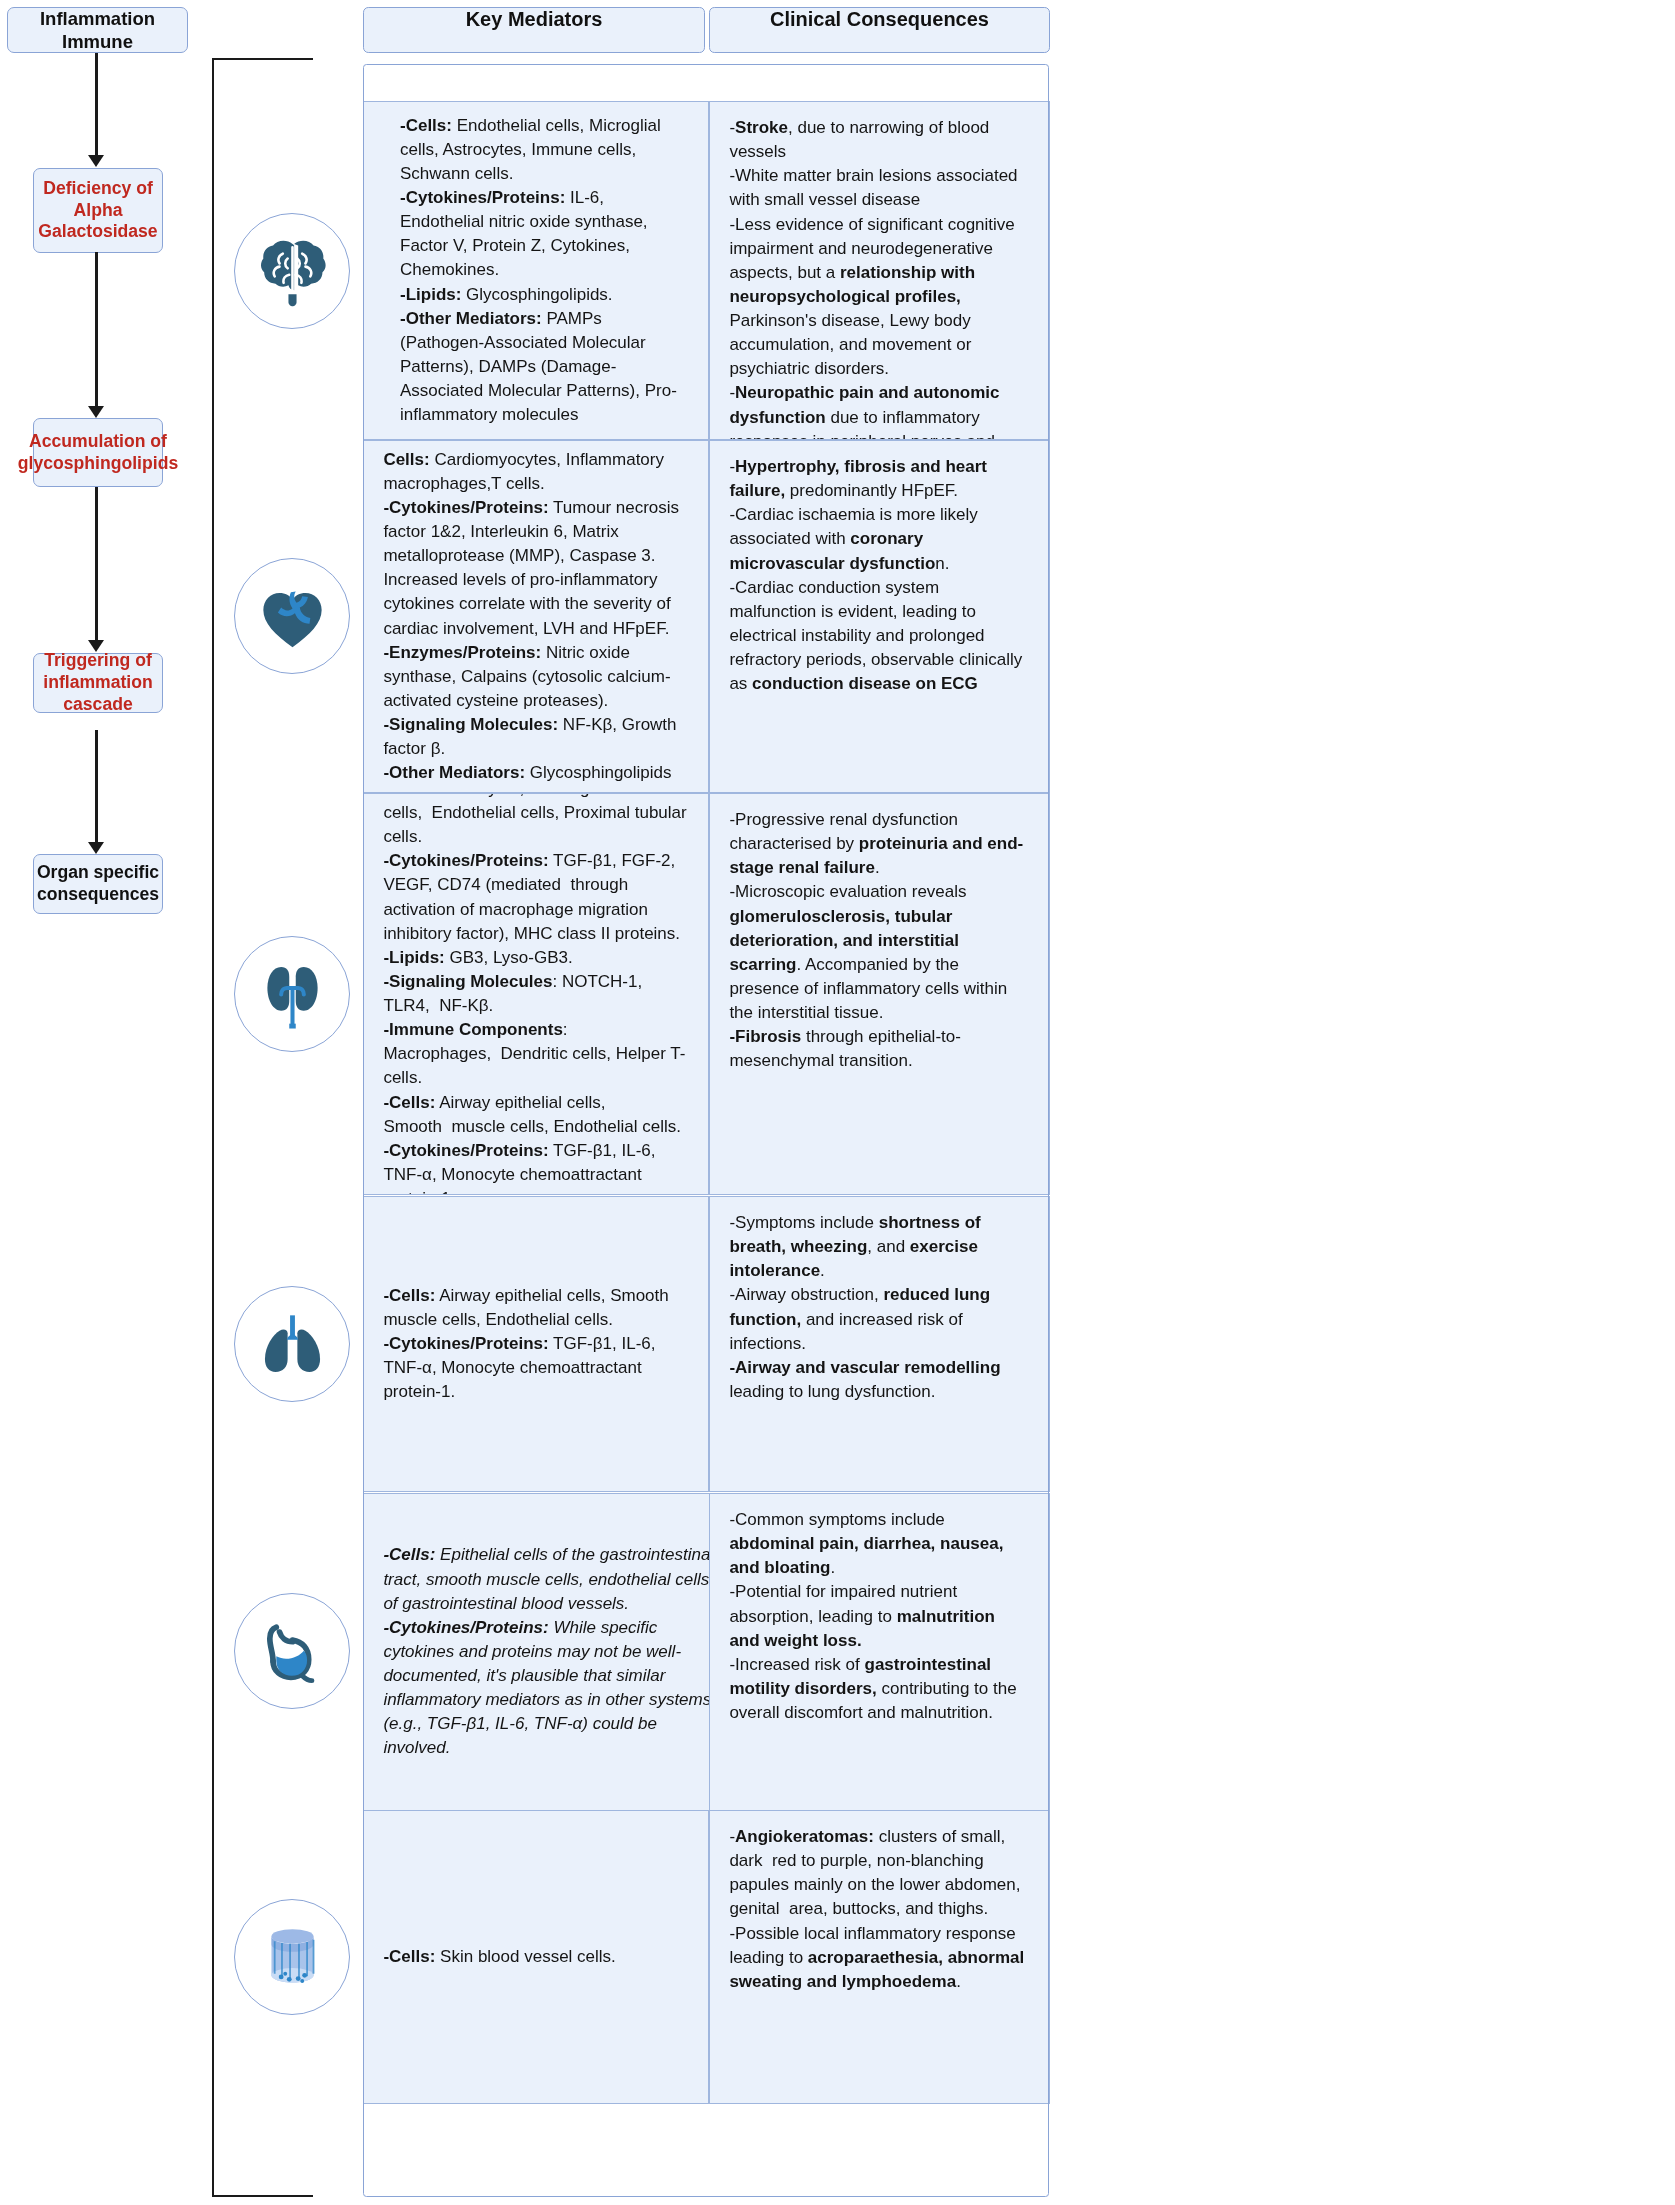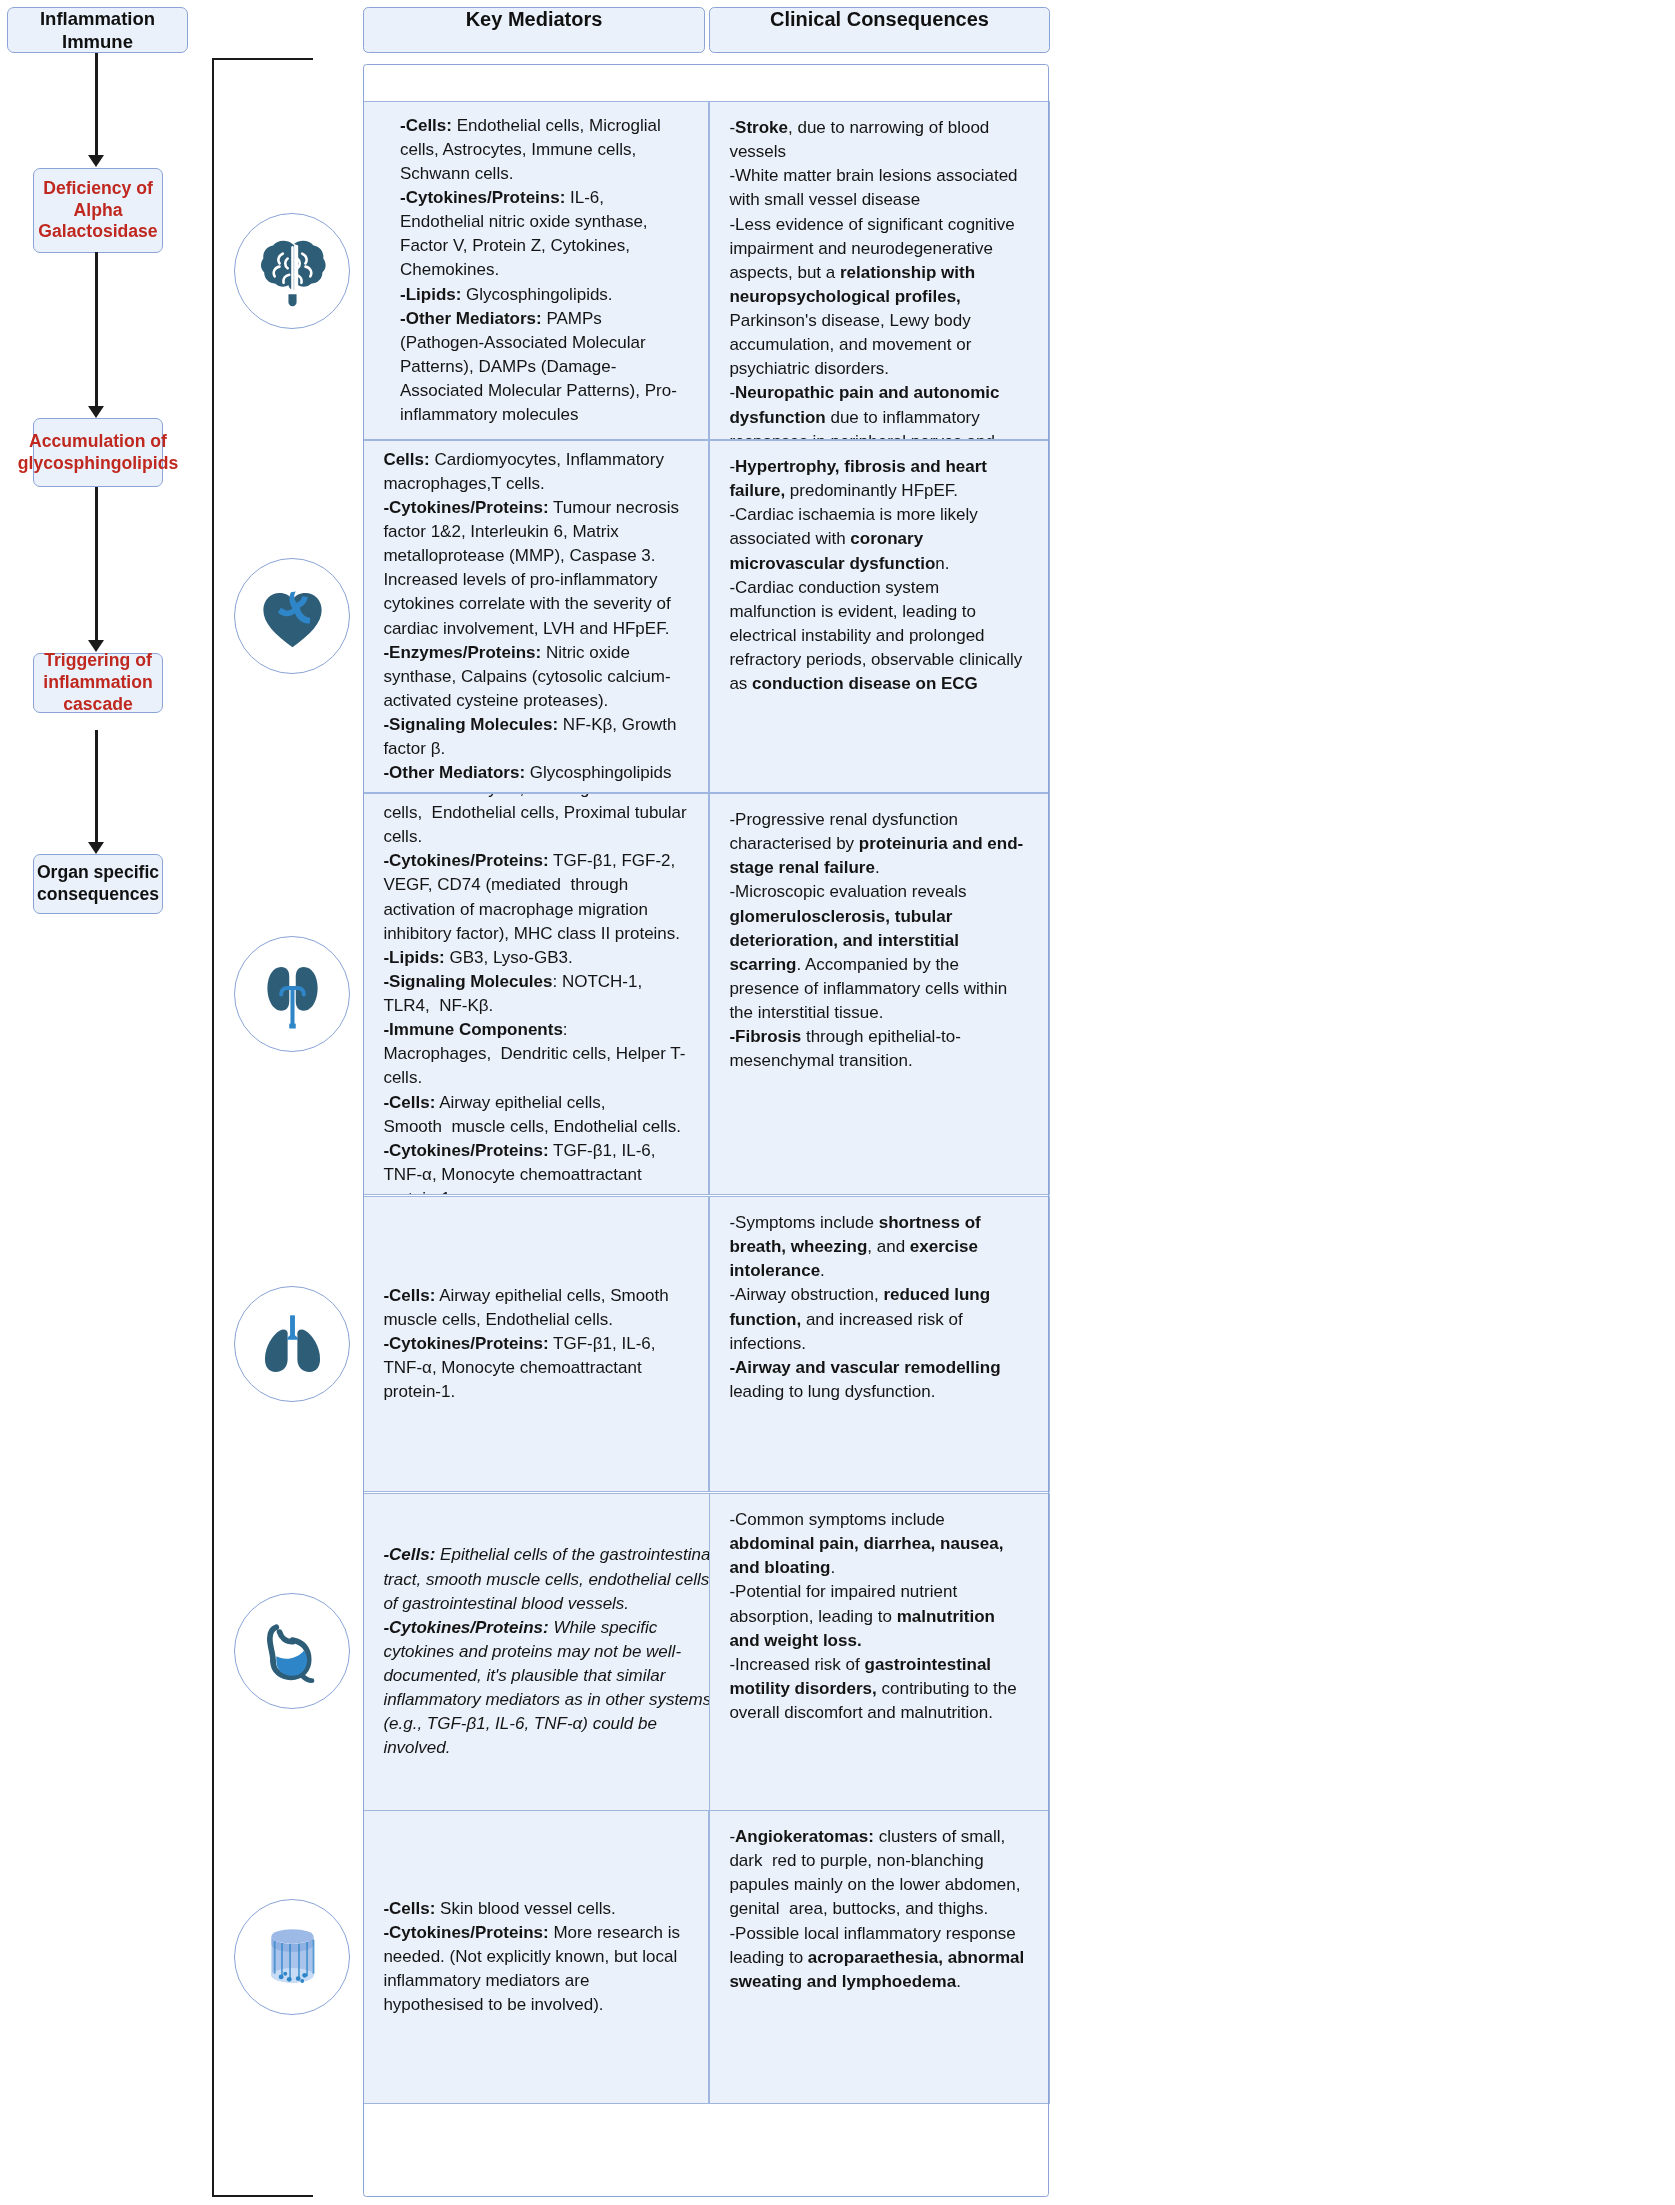--- a/index.html
+++ b/index.html
@@ -175,21 +175,20 @@
         <div class="mline"><b>-Cytokines/Proteins:</b> TGF-β1, IL-6, TNF-α, Monocyte chemoattractant protein-1.</div>
       </div>
       <div class="cell" style="left: 709px; top: 1196px; width: 341px; height: 296px;">-Symptoms include <b>shortness of breath, wheezing</b>, and <b>exercise intolerance</b>.<br>-Airway obstruction, <b>reduced lung function,</b> and increased risk of infections.<br><b>-Airway and vascular remodelling</b> leading to lung dysfunction.</div>
       <div class="cell vcenter" style="left: 363px; top: 1493px; width: 372px; height: 318px; font-style: italic;">
         <div class="mline"><b>-Cells:</b> Epithelial cells of the gastrointestinal tract, smooth muscle cells, endothelial cells of gastrointestinal blood vessels.</div>
         <div class="mline"><b>-Cytokines/Proteins:</b> While specific cytokines and proteins may not be well-documented, it's plausible that similar inflammatory mediators as in other systems (e.g., TGF-β1, IL-6, TNF-α) could be involved.</div>
       </div>
       <div class="cell" style="left: 709px; top: 1493px; width: 341px; height: 318px;">-Common symptoms include <b>abdominal pain, diarrhea, nausea, and bloating</b>.<br>-Potential for impaired nutrient absorption, leading to <b>malnutrition and weight loss.</b><br>-Increased risk of <b>gastrointestinal motility disorders,</b> contributing to the overall discomfort and malnutrition.</div>
       <div class="cell vcenter" style="left: 363px; top: 1810px; width: 346px; height: 294px;">
         <div class="mline"><b>-Cells:</b> Skin blood vessel cells.</div>
-        <div class="mline"><b>-Cytokines/Proteins:</b> More research is needed. (Not explicitly known, but local inflammatory mediators are hypothesised to be involved).</div>
       </div>
       <div class="cell" style="left: 709px; top: 1810px; width: 341px; height: 294px;">-<b>Angiokeratomas:</b> clusters of small, dark&nbsp;&nbsp;red to purple, non-blanching papules mainly on the lower abdomen, genital&nbsp;&nbsp;area, buttocks, and thighs.<br>-Possible local inflammatory response leading to <b>acroparaethesia, abnormal sweating and lymphoedema</b>.</div>
     </div>
   <div class="grid-frame" style="left:363px; top:64px; width:686px; height:2133px;"></div>
 
   <div id="icon-col">
       <div class="iconwrap" style="left: 234px; top: 213px;">
         <svg width="81" height="81" viewBox="0 0 100 100">
      <path fill="#2e5d78" d="M50 16c-7-6-19-5-24 2-8 1-13 8-12 16-4 5-4 13 1 17 0 8 6 14 14 14 4 4 11 5 16 2 1 4 4 6 7 6V18c-1-1-1-2-2-2z"></path>
      <path fill="#2e5d78" d="M52 16c7-6 19-5 24 2 8 1 13 8 12 16 4 5 4 13-1 17 0 8-6 14-14 14-4 4-11 5-16 2v-49z"></path>

